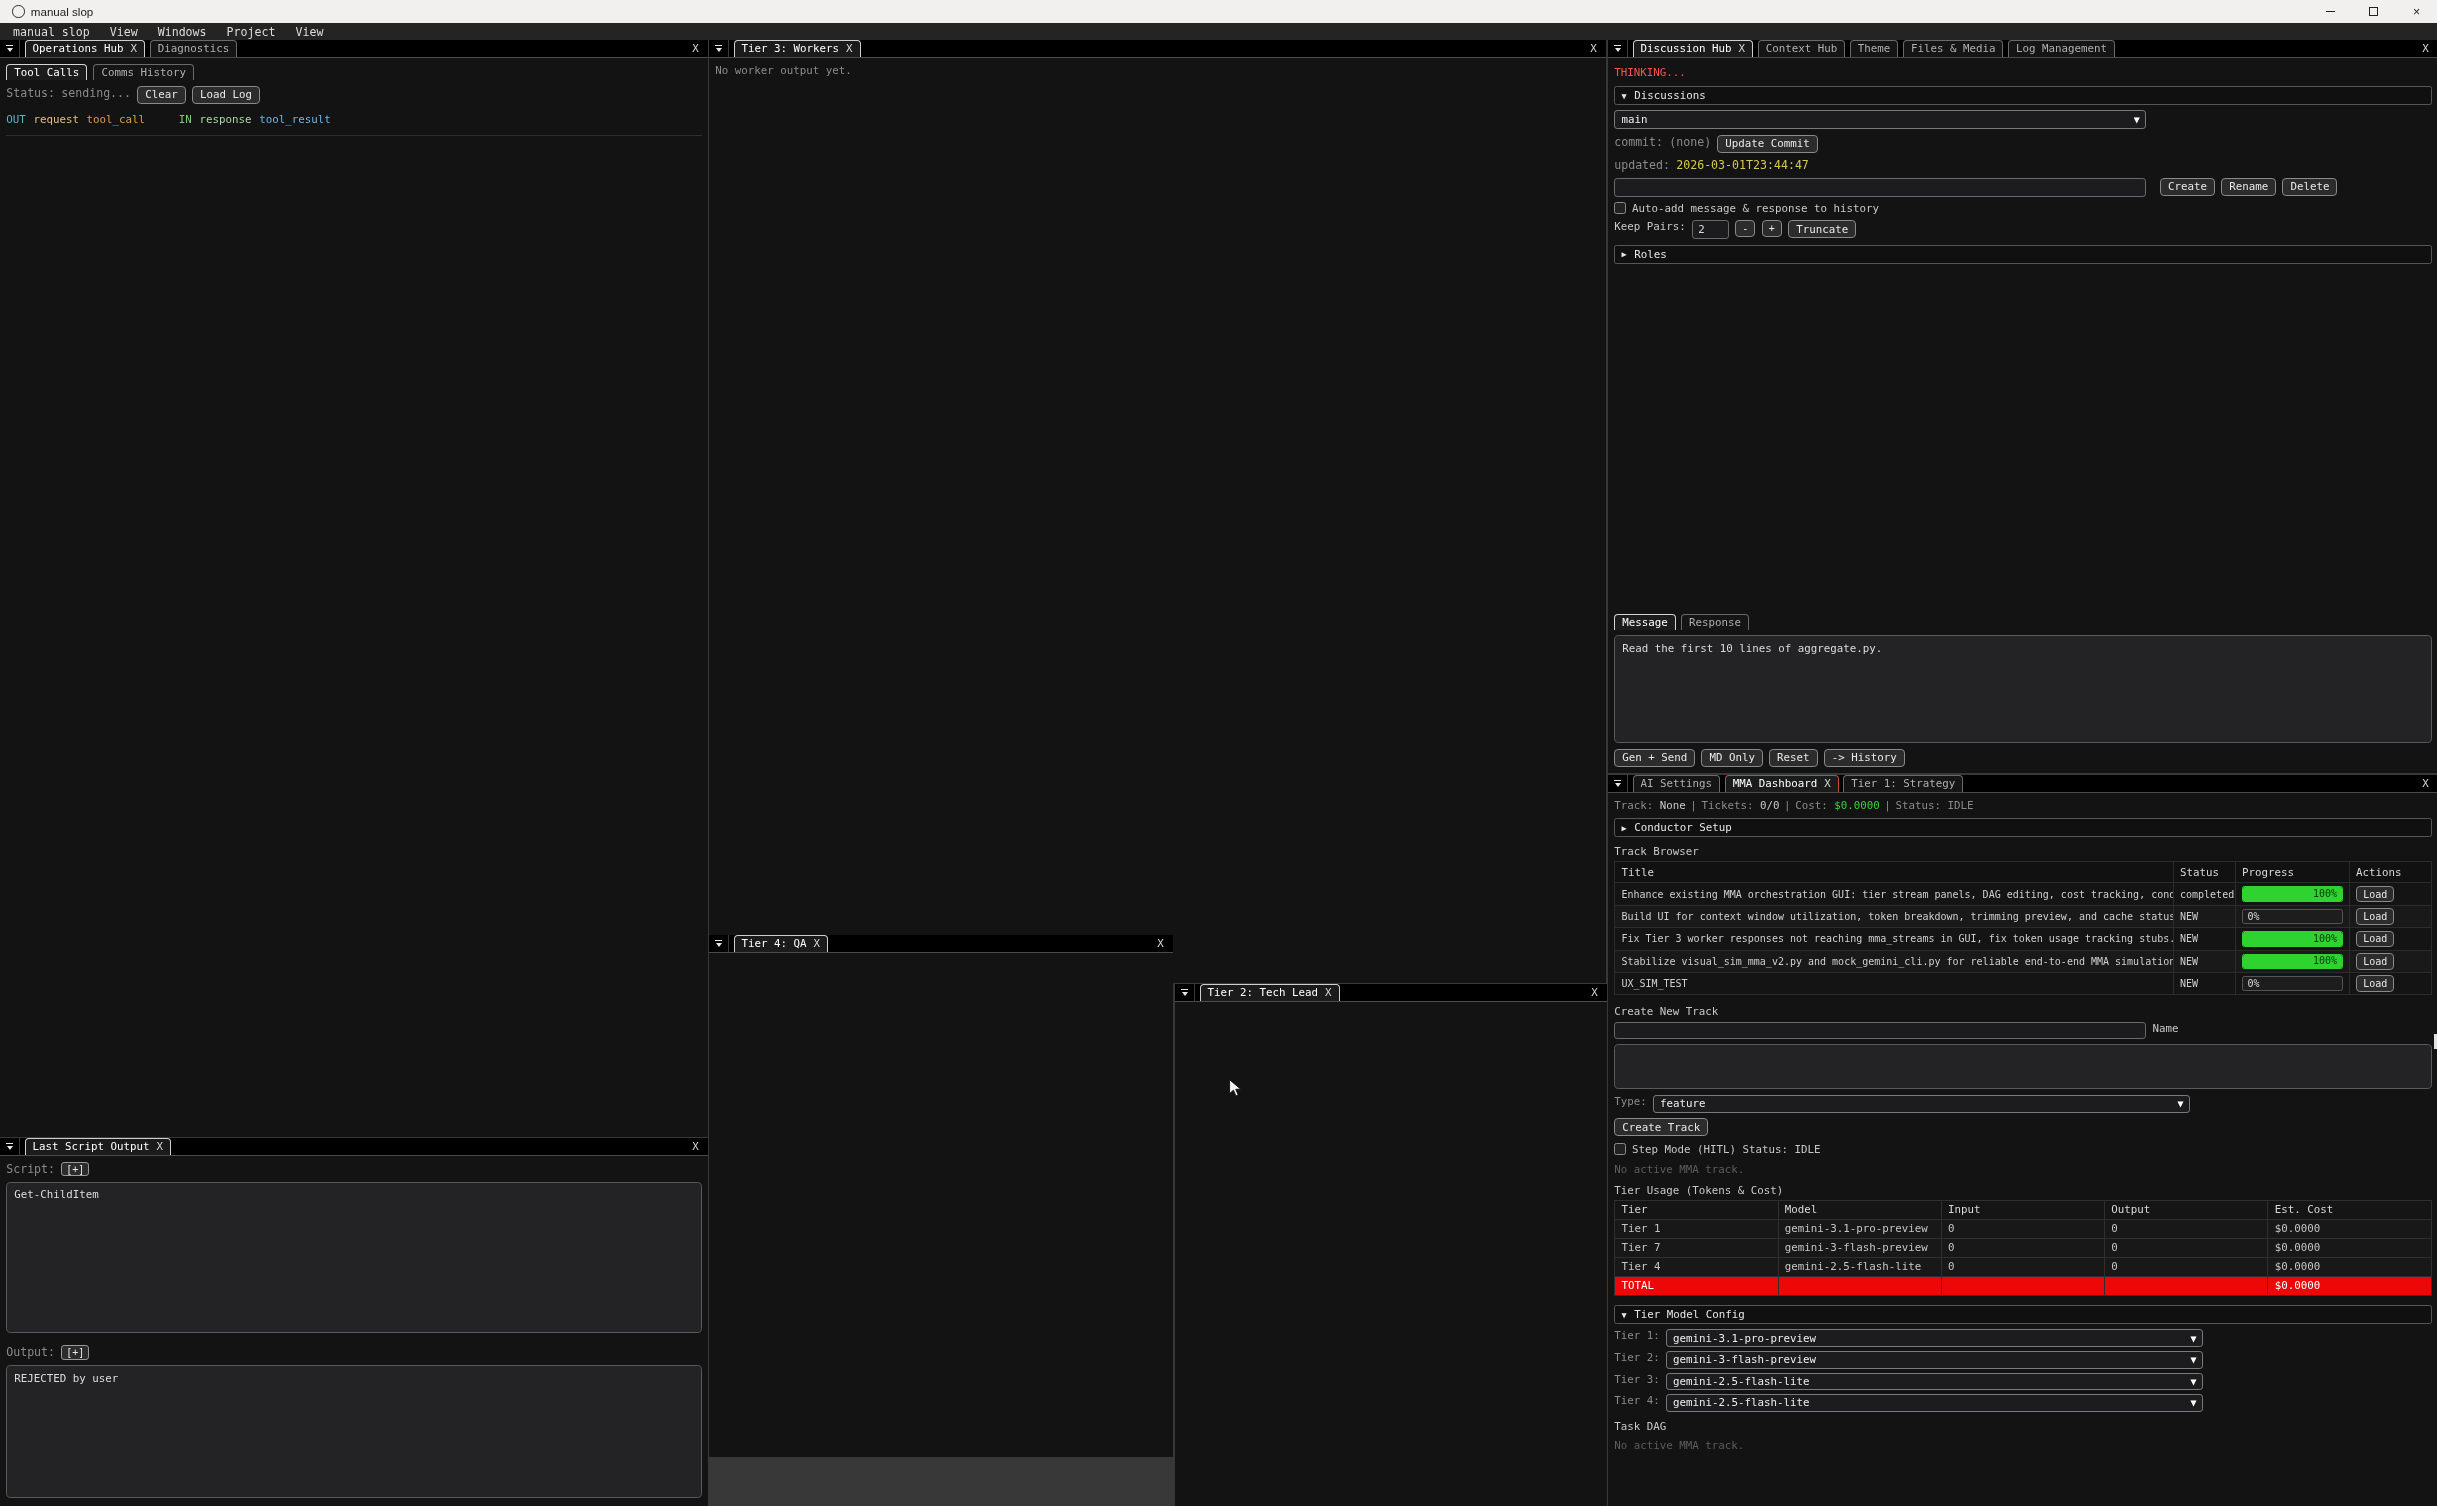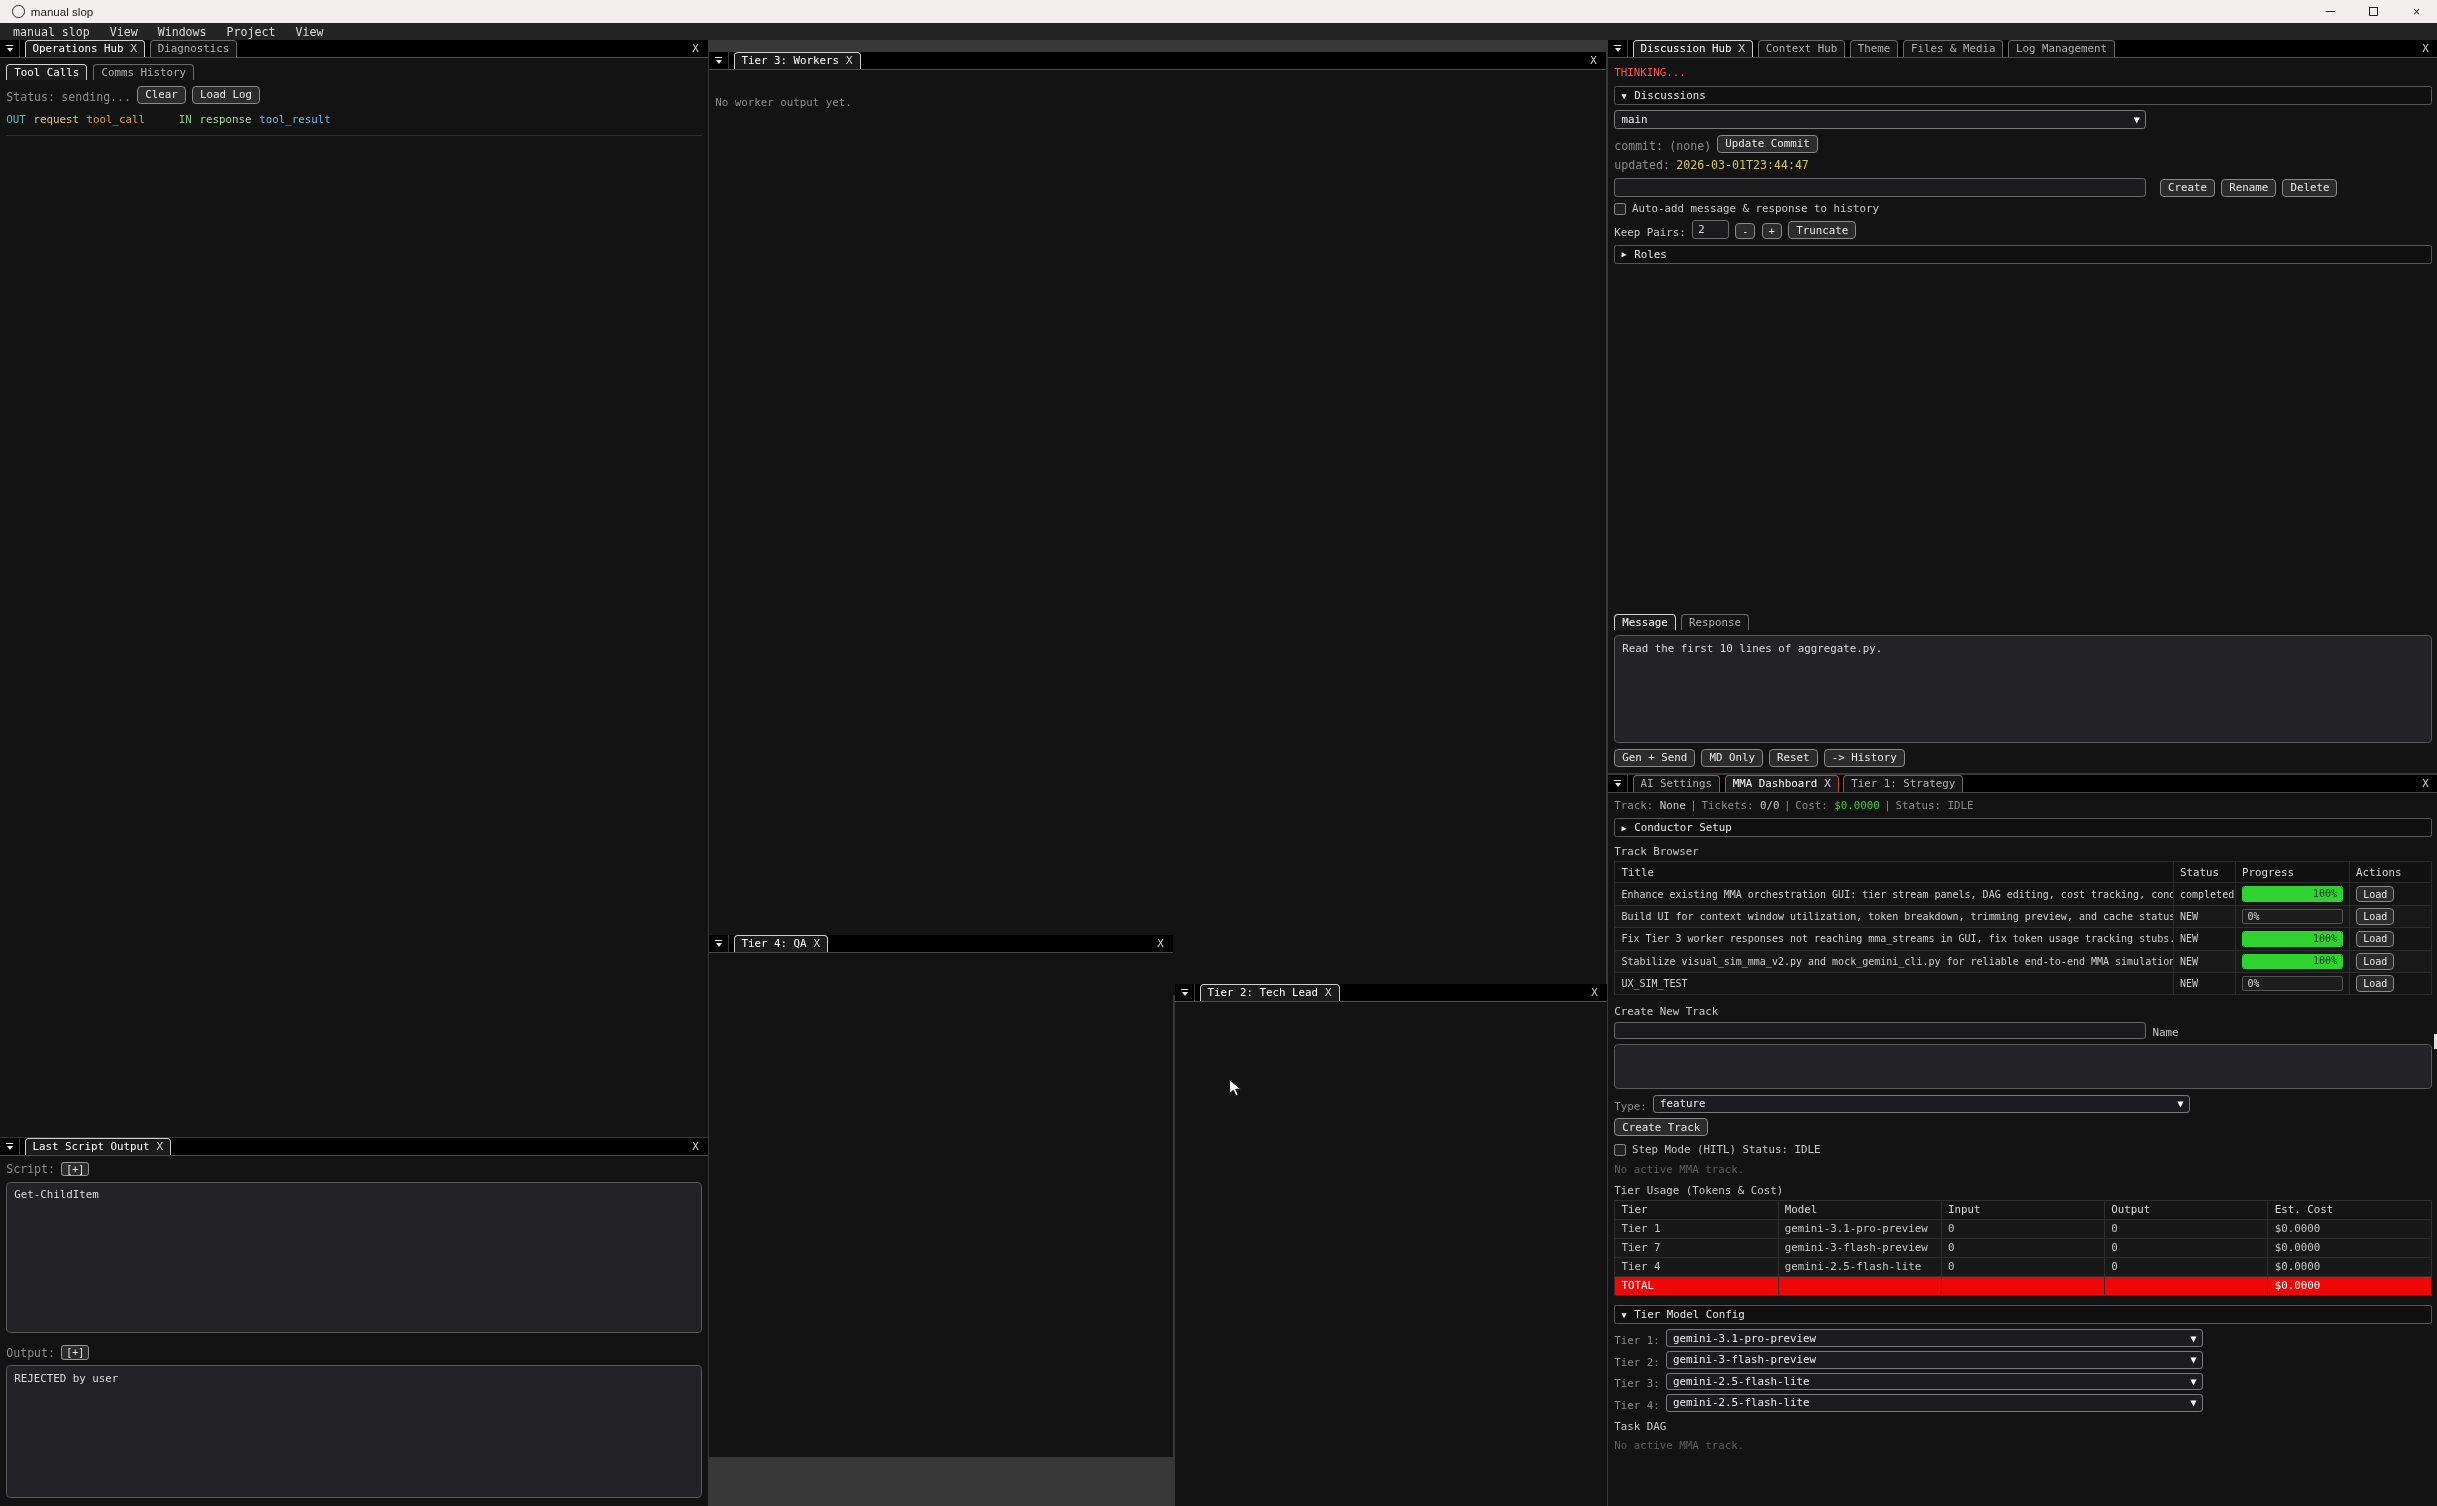--- a/index.html
+++ b/index.html
@@ -20,21 +20,21 @@
 
   .menubar { position:absolute; left:0; top:23px; width:2438px; height:17px;
     background:#242424; color:#dcdcdc; display:flex; align-items:center; font-size:11.6px; }
   .menu-item { padding:0 10px; }
   .menu-item:first-child { padding-left:13px; }
 
   
   .panel { position:absolute; background:#131313; display:flex; flex-direction:column; }
   #ops        { left:0;    top:40px;   width:708px;  height:1097px; }
   #lastscript { left:0;    top:1138px; width:708px;  height:368px; }
-  #tier3      { left:709px; top:52px;   width:897px; height:943px;gap:20px; }
+  #tier3      { left:709px; top:40px;   width:897px; height:943px; }
   #tier4      { left:709px; top:935px; width:464px;  height:522px; }
   #tier2      { left:1175px;top:984px; width:432px;  height:522px; }
   #discussion { left:1608px;top:40px;   width:830px; height:733px; }
   #dashboard  { left:1608px;top:775px; width:830px; height:731px; }
 
   .tabbar { height:17.7px; background:#000; display:flex; align-items:flex-end;
     border-bottom:0.8px solid #4a4a4a; flex:none; }
   .pm-icon { width:20px; align-self:stretch; display:flex; flex-direction:column;
     align-items:center; justify-content:center; border-right:0.8px solid #3a3a3a; }
   .pm-bar { width:7.7px; height:1.5px; background:#e8e8e8; margin-bottom:1.5px; }
@@ -63,21 +63,21 @@
     font-family:inherit; font-size:10.8px; height:19px; padding:0 5.4px; }
   .sel { background:#1c1c1e; border:0.8px solid #7a7a7a; border-radius:3.1px; color:#eee;
     font-size:10.8px; height:19px; display:flex; align-items:center; padding:0 20px 0 6.2px;
     position:relative; }
   .sel .arr { position:absolute; right:5.4px; top:2.3px; color:#fff; font-size:10px; }
   .checkbox { width:11.6px; height:11.6px; background:#222; border:0.8px solid #8a8a8a;
     border-radius:2.3px; display:inline-block; flex:none; }
   .colbox { border:0.8px solid #565656; border-radius:2.3px; background:#101010; height:19px;
     display:flex; align-items:center; gap:7.7px; padding:0 6.2px; color:#e5e5e5; font-size:10.8px; }
   .caret { font-size:8.5px; color:#e8e8e8; }
-  .row { display:flex; align-items:flex-end; gap:6.2px; flex:none; }
+  .row { display:flex; align-items:flex-start; gap:6.2px; flex:none; }
   .textbox { background:#232326; border:0.8px solid #5a5a5a; border-radius:4.6px; padding:5.4px 7px;
     color:#dcdcdc; font-size:10.8px; white-space:pre-wrap; }
   .itab { padding:0.8px 7px 1.5px; border:0.8px solid #6a6a6a; border-radius:3.9px 3.9px 0 0;
     border-bottom:none; background:#151515; color:#b0b0b0; font-size:10.8px; }
   .itab.active { color:#fff; border-color:#d5d5d5; background:#1c1c1c; }
   .expand-box { border:0.8px solid #9a9a9a; border-radius:3.1px; background:#2c2c2c;
     color:#e8e8e8; font-size:10px; padding:0.8px 3.9px; }
 
   
   .legend { display:flex; gap:7.7px; margin-top:9.2px; font-size:10.8px; }

